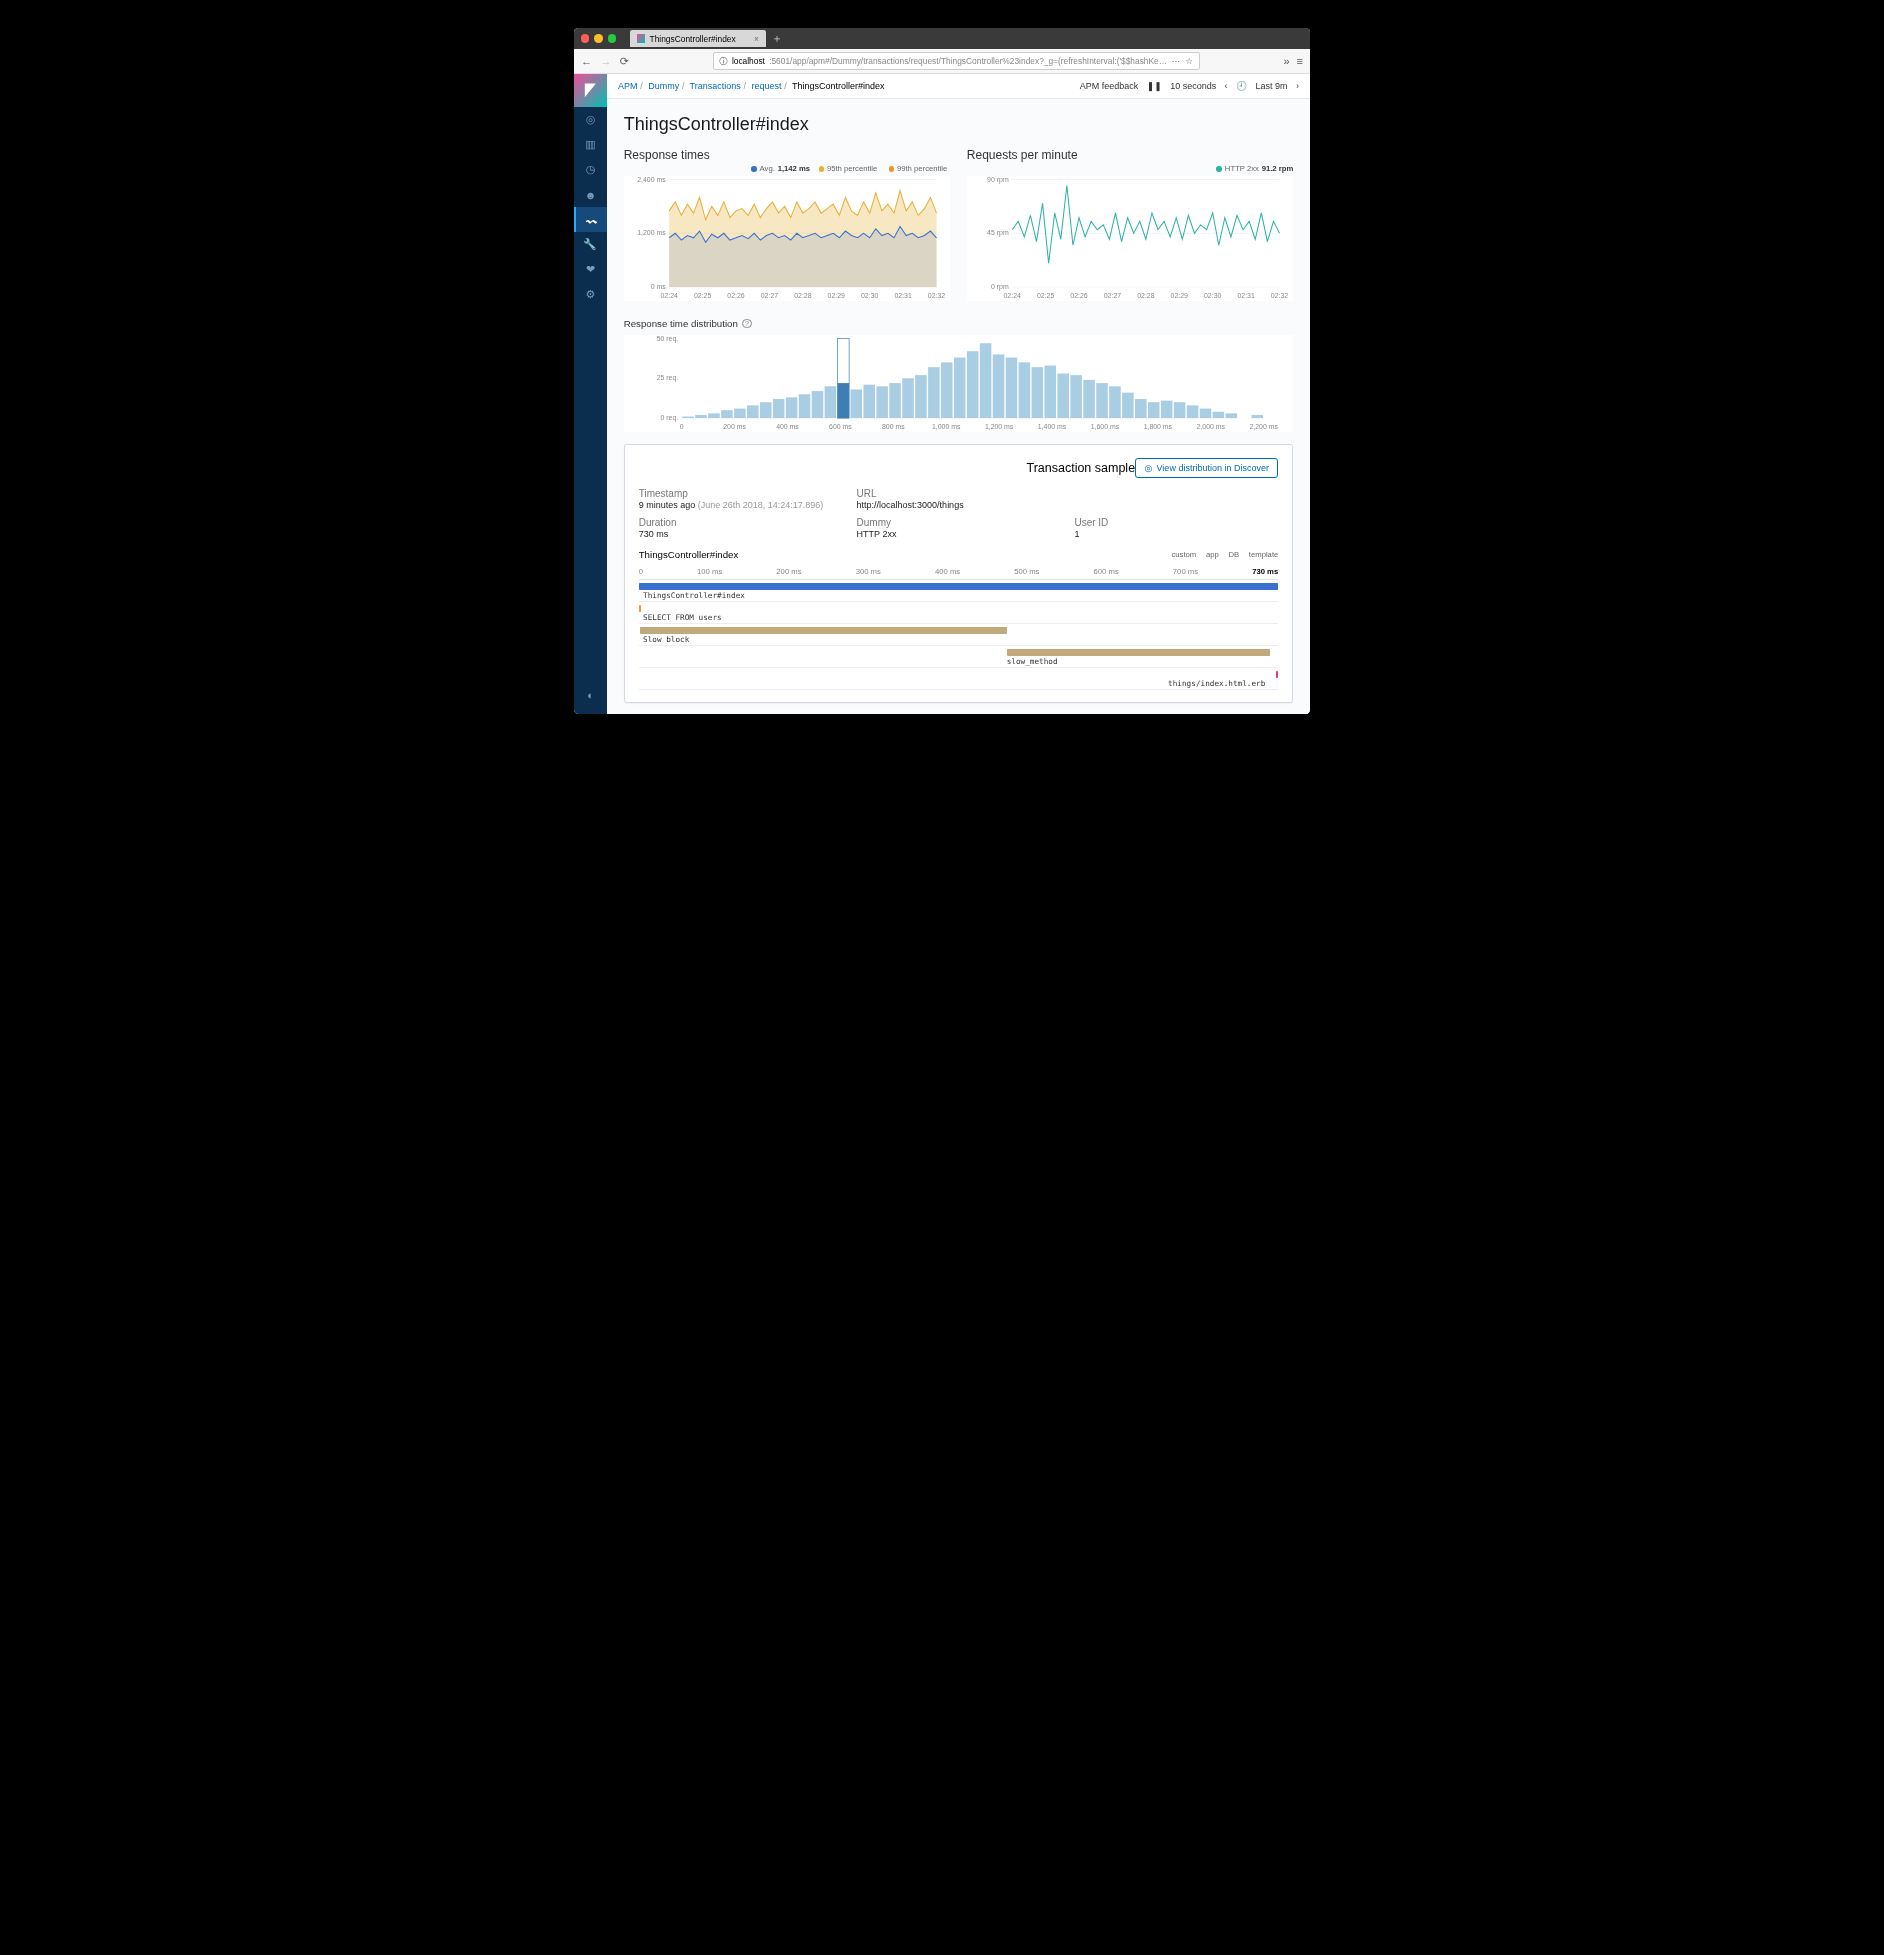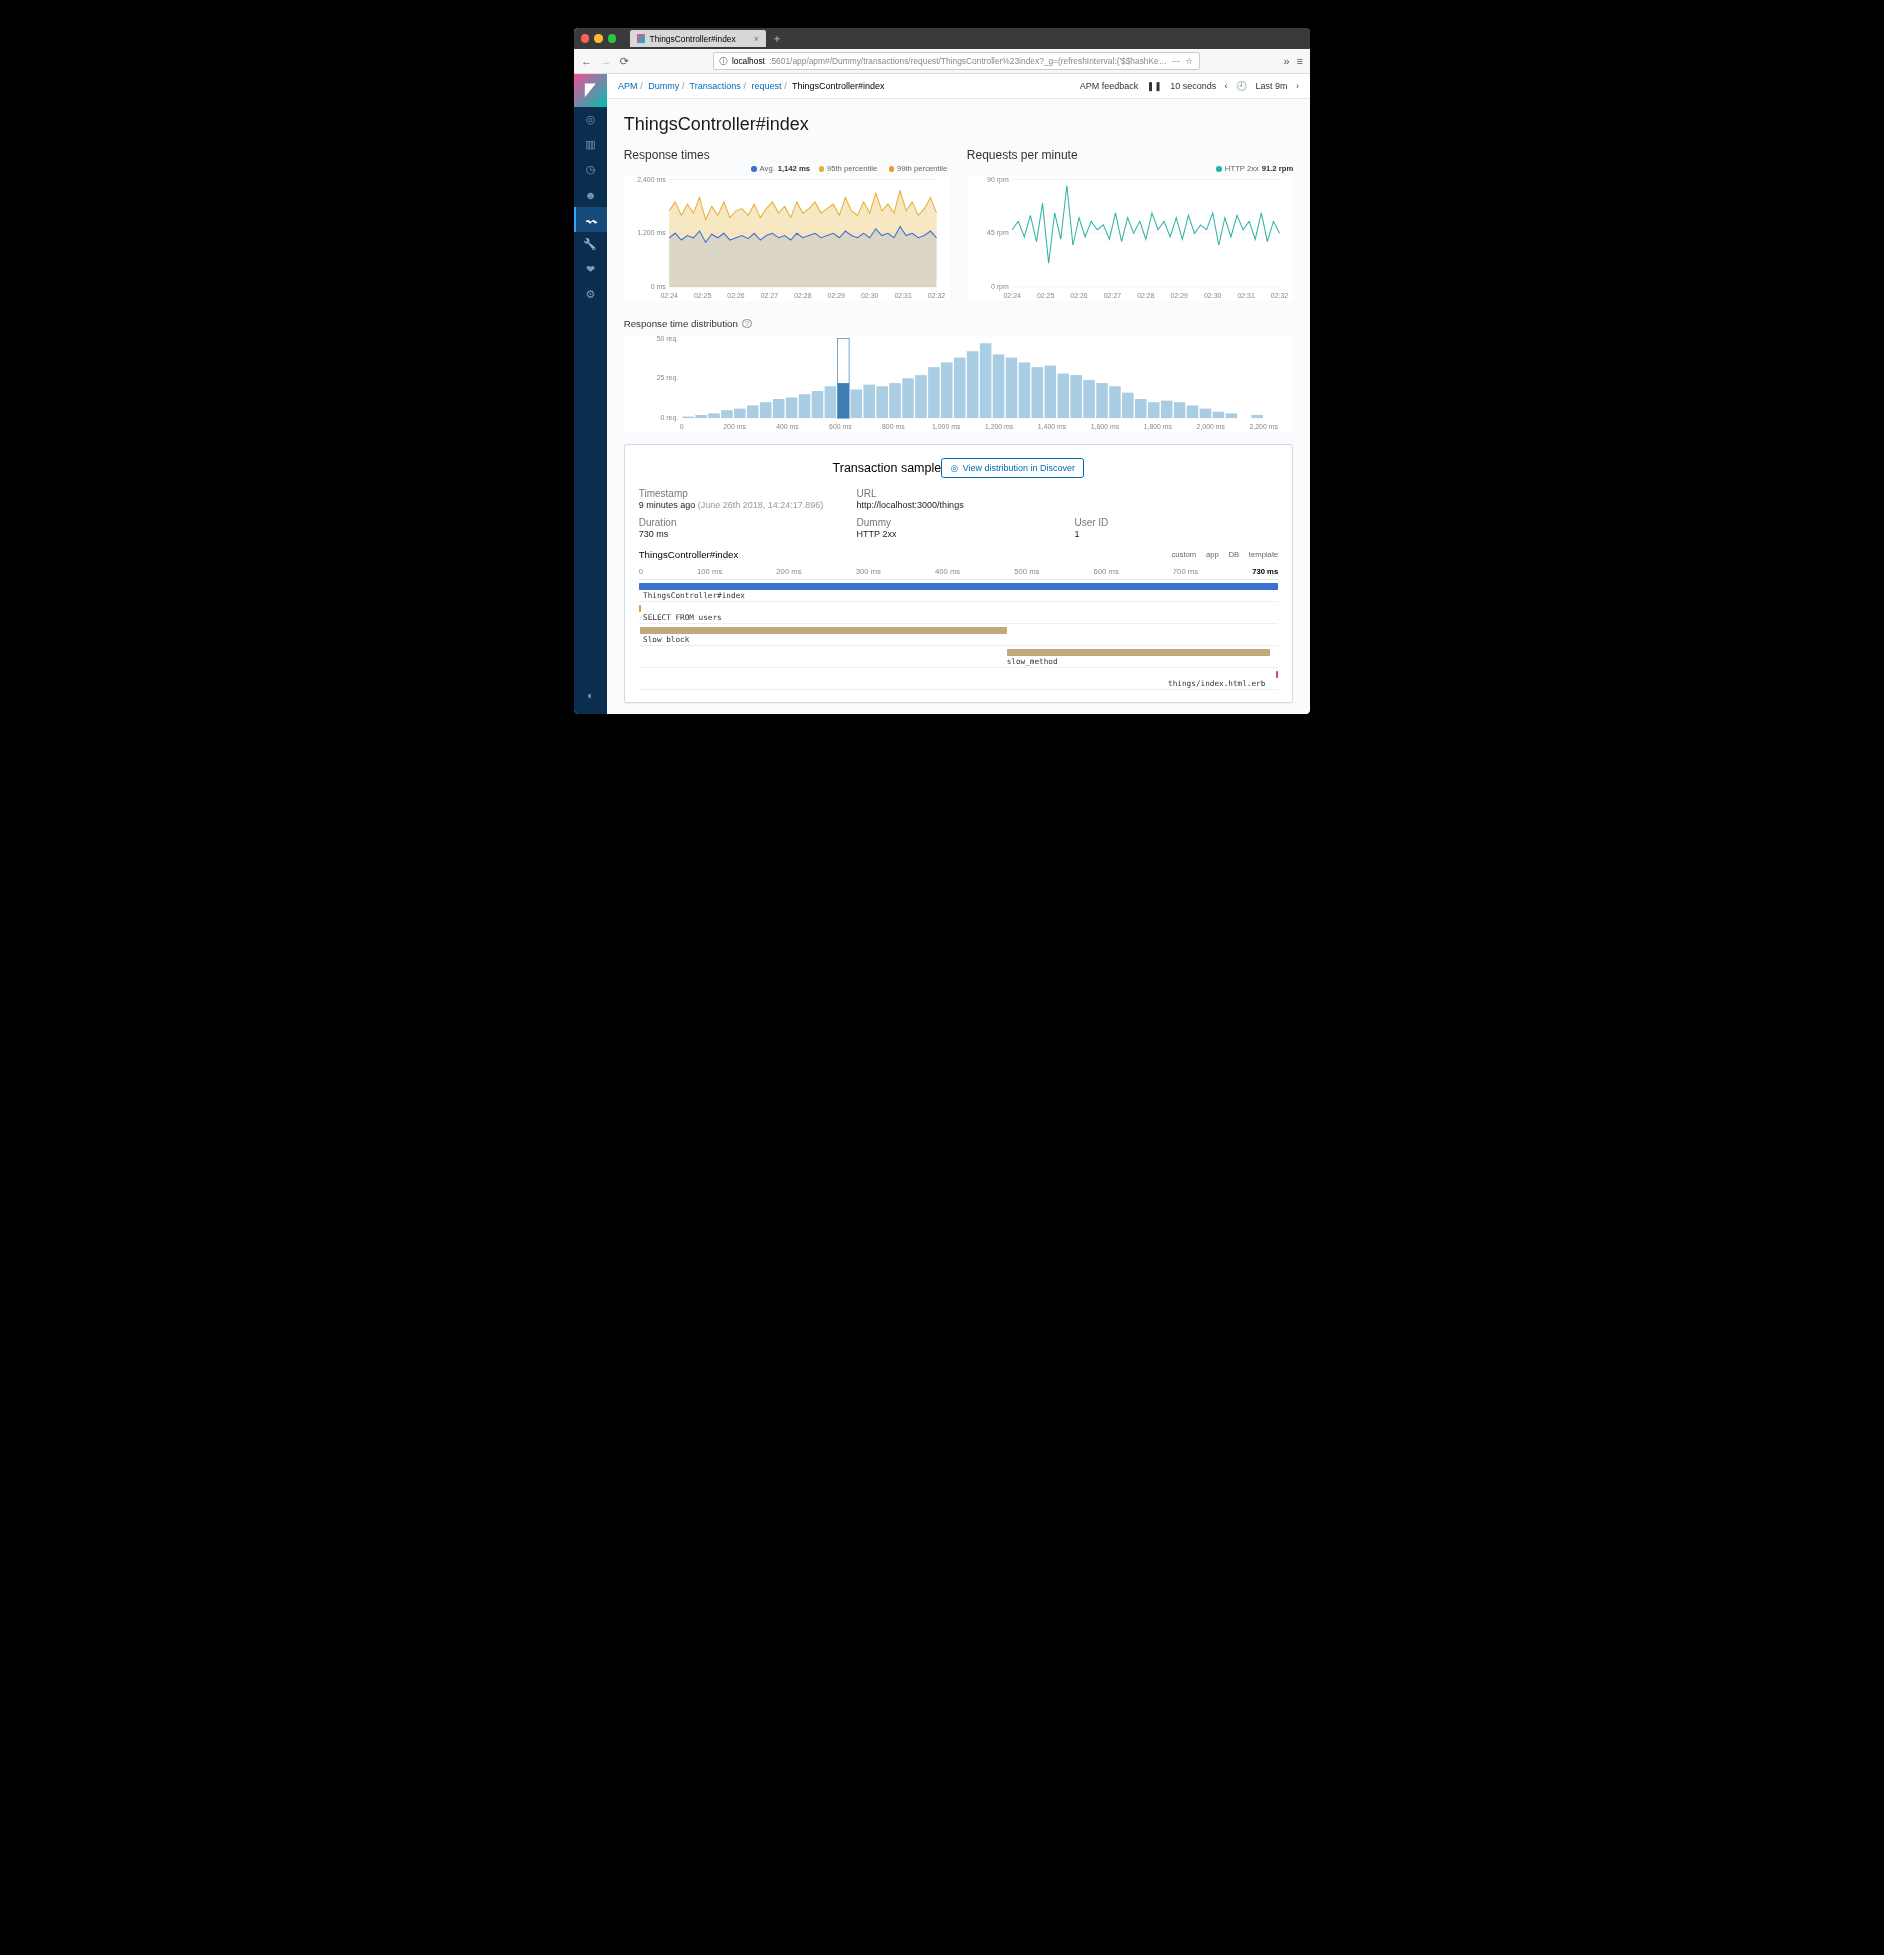--- a/index.html
+++ b/index.html
@@ -38,21 +38,21 @@
   .charts-row { display: flex; gap: 16.7px; }
   .chart-block { flex: 1; }
   .chart-title { font-size: 12px; color: #333; margin-bottom: 2.8px; }
   .legend { font-size: 7.7px; color: #666; display: flex; gap: 8.4px; justify-content: flex-end; margin-bottom: 2.8px;}
   .legend .item { display: flex; align-items: center; gap: 2.8px; }
   .ldot { width: 5.6px; height: 5.6px; border-radius: 50%; }
   .chart-box { background: #fff; border: none; height: 125px; position: relative; }
   .section-title { font-size: 9.7px; color: #333; margin: 16.7px 0 5.6px; display:flex; align-items:center; gap:4.2px;}
   .histo { background: #fff; height: 97px; position: relative; }
   .card { background: #fff; border: 0.7px solid #d3dae6; border-radius: 2.8px; padding: 12.5px 14px; margin-top: 12.5px; box-shadow: 0 0.7px 1.4px rgba(0,0,0,.05);}
-  .card-head { display: flex; justify-content: center; align-items: center; margin-bottom: 9.7px;}
+  .card-head { display: flex; justify-content: flex-end; align-items: center; margin-bottom: 9.7px;}
   .card-head h2 { font-size: 12.5px; font-weight: 400; }
   .discover-btn { border: 0.7px solid #006bb4; color: #006bb4; background: #fff; padding: 4.2px 8.4px; border-radius: 2.8px; font-size: 9px; display:flex; align-items:center; gap:4.2px; cursor:pointer;}
   .meta-grid { display: grid; grid-template-columns: 1fr 1fr 1fr; gap: 7px 14px; font-size: 9px; }
   .meta-label { color: #777; font-size: 10px; margin-bottom: 1.4px; }
   .meta-value { color: #222; }
   .meta-value .muted { color: #999; }
   .tabs { display: flex; gap: 16.7px; border-bottom: 0.7px solid #d3dae6; margin-top: 12.5px; font-size: 9.7px;}
   .tabs .tab-item { padding: 7px 1.4px; cursor: pointer; color: #333; }
   .tabs .tab-item.active { border-bottom: 1.4px solid #006bb4; color: #006bb4; margin-bottom:-0.7px;}
   .timeline-head { display: flex; justify-content: space-between; align-items: center; margin-top: 9.7px; margin-bottom: 4.2px;}

